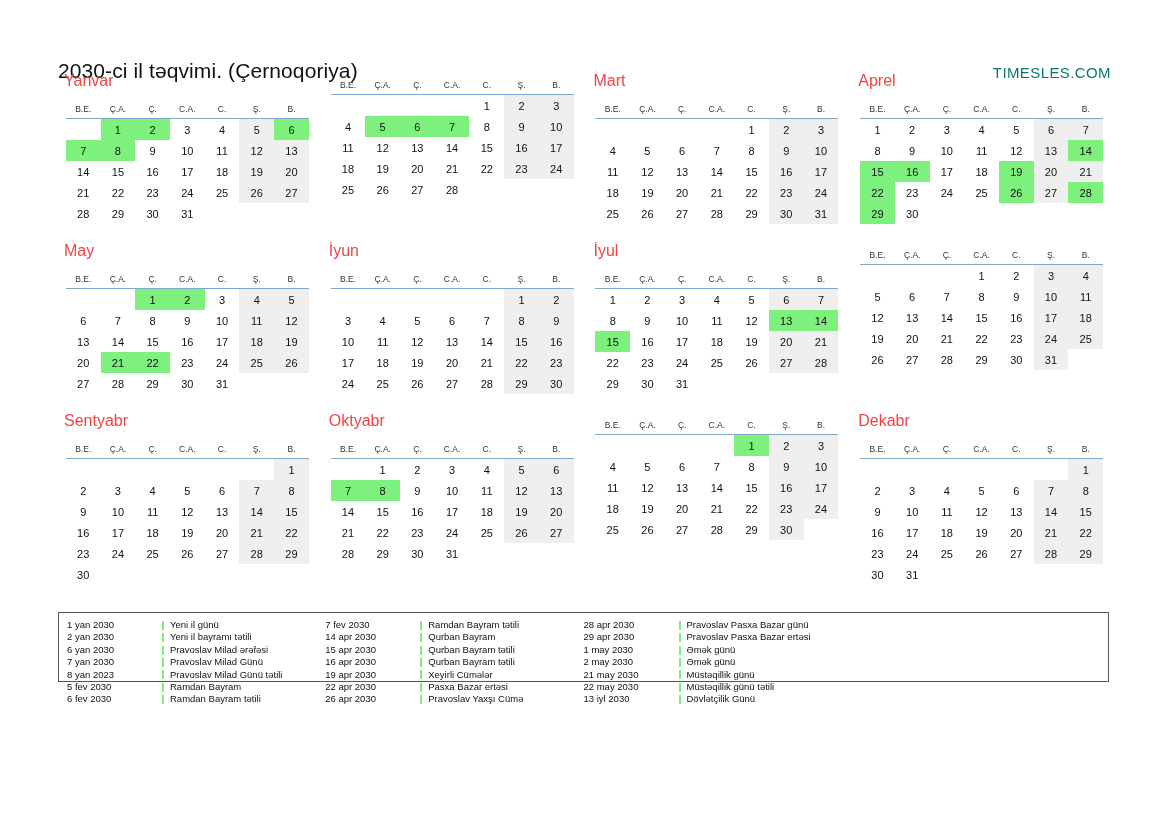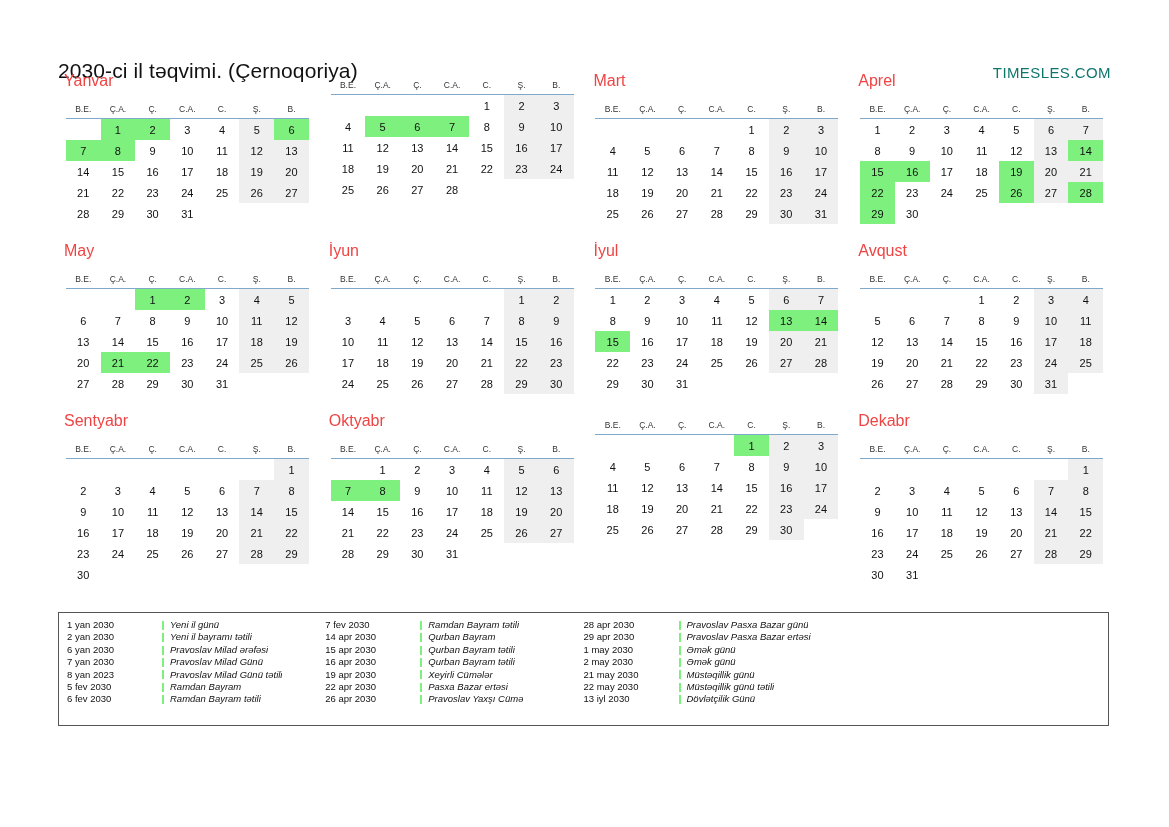--- a/index.html
+++ b/index.html
@@ -37,30 +37,30 @@
     border-bottom:1px solid #7fa8c9;
   }
   table.cal td{
     font-size:11px;text-align:center;height:21px;width:34.7px;
     padding:0;color:#111;
   }
   td.we{background:#efefef;}
   td.hol{background:#7ef07e;}
   td.empty{background:transparent;}
   .legend{
-    position:absolute;left:58px;top:612px;width:1051px;height:114px;
+    position:absolute;left:58px;top:612px;width:1051px;height:70px;
     border:1px solid #555;box-sizing:border-box;
     padding:6px 8px 4px 8px;
   }
   .legend-cols{display:grid;grid-template-columns:repeat(4,1fr);gap:0;}
   .lcol{padding-right:6px;}
   .lrow{display:flex;align-items:center;font-size:9.5px;line-height:12.4px;color:#111;white-space:nowrap;}
   .ldate{width:95px;flex:0 0 95px;}
   .lbar{display:inline-block;width:2px;height:9px;background:#7ef07e;margin:0 6px 0 0;flex:0 0 2px;}
-  .lname{overflow:hidden;font-style:italic;}
+  .lname{overflow:hidden;}
 </style>
 </head>
 <body>
 
 <div class="page">
 
   <div class="header">
     <div class="title">2030-ci il təqvimi. (Çernoqoriya)</div>
     <div class="brand">TIMESLES.COM</div>
   </div>
@@ -500,21 +500,20 @@
               <td>31</td>
               <td class="empty"></td>
               <td class="empty"></td>
               <td class="empty"></td>
               <td class="empty"></td>
             </tr>
           </tbody>
         </table>
       </div>
       <div class="month">
-        <div class="month-name">Avqust</div>
         <table class="cal">
           <thead>
             <tr>
               <th>B.E.</th>
               <th>Ç.A.</th>
               <th>Ç.</th>
               <th>C.A.</th>
               <th>C.</th>
               <th>Ş.</th>
               <th>B.</th>

